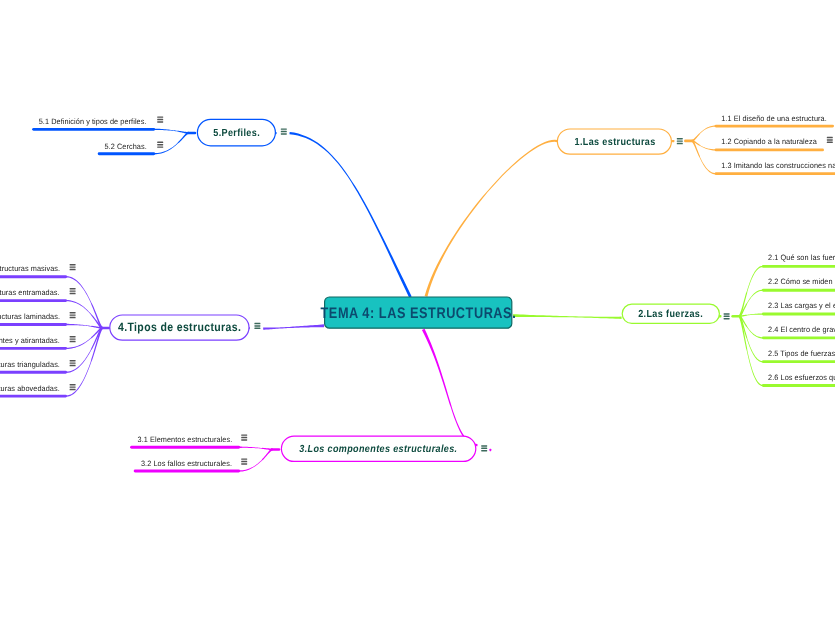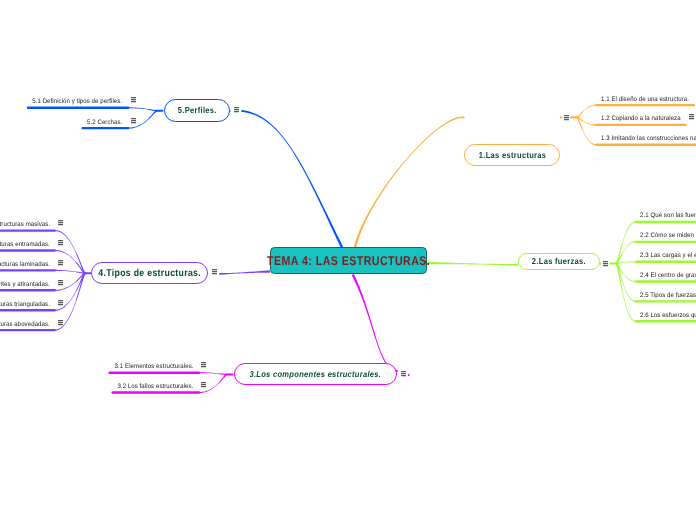--- a/index.html
+++ b/index.html
@@ -190,26 +190,26 @@
       <path d="M 157.00 109.80 L 156.77 109.86 L 156.49 109.89 L 156.17 109.91 L 155.82 109.92 L 155.42 109.90 L 154.99 109.88 L 154.53 109.83 L 154.04 109.78 L 153.51 109.71 L 152.94 109.63 L 152.35 109.54 L 151.72 109.44 L 151.06 109.34 L 150.36 109.22 L 149.63 109.10 L 148.86 108.98 L 148.03 109.04 L 147.20 108.91 L 146.33 108.77 L 145.42 108.64 L 144.47 108.50 L 143.49 108.37 L 142.47 108.24 L 141.41 108.11 L 140.31 107.99 L 139.18 107.87 L 138.00 107.76 L 136.78 107.65 L 135.52 107.56 L 134.22 107.47 L 132.88 107.39 L 131.50 107.32 L 130.07 107.27 L 128.60 107.22 L 128.60 108.38 L 130.06 108.35 L 131.48 108.34 L 132.85 108.34 L 134.19 108.36 L 135.48 108.39 L 136.73 108.44 L 137.95 108.50 L 139.12 108.57 L 140.25 108.65 L 141.35 108.74 L 142.40 108.84 L 143.42 108.95 L 144.40 109.06 L 145.34 109.18 L 146.25 109.30 L 147.12 109.43 L 147.95 109.56 L 148.71 109.89 L 149.47 110.02 L 150.19 110.16 L 150.88 110.30 L 151.53 110.44 L 152.15 110.58 L 152.74 110.72 L 153.29 110.85 L 153.81 110.98 L 154.30 111.11 L 154.76 111.23 L 155.19 111.34 L 155.60 111.45 L 155.98 111.55 L 156.33 111.65 L 156.67 111.73 L 157.00 111.80 Z" fill="#0055FF" stroke="none"></path>
       <g>
         <rect x="131" y="118" width="5" height="1.2" rx="0.3" fill="#545454"></rect>
         <rect x="131" y="120" width="5" height="1.2" rx="0.3" fill="#545454"></rect>
         <rect x="131" y="122" width="5" height="1.2" rx="0.3" fill="#545454"></rect>
       </g>
       <line x1="82.61015930175782" x2="128.1" y1="128.1" y2="128.1" stroke="#0055FF" stroke-width="2.4" stroke-linecap="round"></line>
       <path d="M 157.00 109.80 L 156.45 109.94 L 156.00 110.19 L 155.60 110.50 L 155.21 110.86 L 154.81 111.28 L 154.39 111.74 L 153.95 112.25 L 153.47 112.81 L 152.97 113.40 L 152.43 114.04 L 151.86 114.71 L 151.25 115.40 L 150.61 116.12 L 149.93 116.85 L 149.22 117.60 L 148.46 118.36 L 147.81 119.26 L 146.98 120.01 L 146.11 120.76 L 145.21 121.50 L 144.27 122.22 L 143.29 122.92 L 142.27 123.58 L 141.22 124.22 L 140.13 124.81 L 139.00 125.36 L 137.83 125.86 L 136.62 126.30 L 135.38 126.69 L 134.10 127.00 L 132.78 127.25 L 131.43 127.42 L 130.03 127.52 L 128.60 127.52 L 128.60 128.67 L 130.10 128.59 L 131.55 128.43 L 132.95 128.19 L 134.31 127.87 L 135.62 127.49 L 136.89 127.05 L 138.12 126.55 L 139.30 125.99 L 140.44 125.40 L 141.54 124.76 L 142.60 124.09 L 143.62 123.40 L 144.61 122.67 L 145.55 121.93 L 146.46 121.17 L 147.33 120.41 L 148.17 119.64 L 149.11 119.02 L 149.88 118.26 L 150.62 117.51 L 151.33 116.79 L 152.00 116.09 L 152.64 115.42 L 153.25 114.78 L 153.83 114.19 L 154.37 113.64 L 154.88 113.14 L 155.36 112.71 L 155.80 112.35 L 156.20 112.06 L 156.55 111.86 L 156.82 111.75 L 156.99 111.74 L 157.00 111.80 Z" fill="#0055FF" stroke="none"></path>
     </svg>
 
-  <div class="node central" id="central-node" style="left: 269.6px; top: 247.3px; width: 157.8px; height: 26.9px; background: rgb(24, 194, 192); border: 1.6px solid rgb(16, 104, 99); color: #7f1d1d; font-size: 12.7px; letter-spacing: 0px;">
+  <div class="node central" id="central-node" style="left: 269.6px; top: 247.3px; width: 157.8px; height: 26.9px; background: rgb(24, 194, 192); border: 1.6px solid rgb(16, 104, 99); color: #0c4a6e; font-size: 12.7px; letter-spacing: 0px;">
     <span>TEMA 4: LAS ESTRUCTURAS.</span>
   </div>
 
   <div id="branch-layer">
-      <div class="node branch" style="left: 464.2px; top: 106.5px; width: 95.9px; height: 22.3px; border: 1.5px solid rgb(255, 175, 64); font-size: 8.6px; margin-top: 37px;">
+      <div class="node branch" style="left: 464.2px; top: 106.5px; width: 95.9px; height: 22.3px; border: 1.5px solid rgb(255, 175, 64); font-size: 8.6px;">
         <span>1.Las estructuras</span>
       </div>
       <div class="sub r" style="left: 601.2px; top: 93.1px; height: 12px;">
         <span class="txt">1.1 El diseño de una estructura.</span>
       </div>
       <div class="sub r" style="left: 601.2px; top: 112.9px; height: 12px;">
         <span class="txt">1.2 Copiando a la naturaleza</span>
       </div>
       <div class="sub r" style="left: 601.2px; top: 132.7px; height: 12px;">
         <span class="txt">1.3 Imitando las construcciones naturales.</span>

